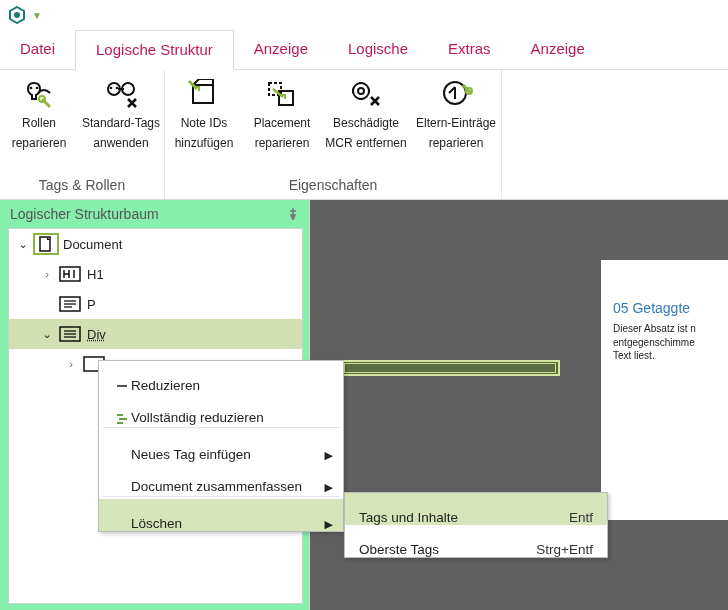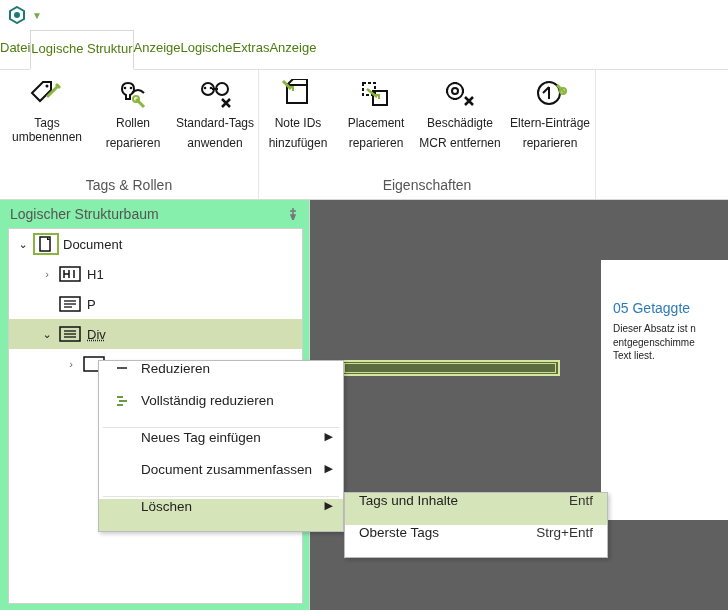--- a/index.html
+++ b/index.html
@@ -3,21 +3,21 @@
 <meta charset="utf-8">
 <style>
 * { margin: 0; padding: 0; box-sizing: border-box; font-family: "Segoe UI", Arial, sans-serif; }
 body { width: 728px; height: 610px; background: #fff; font-size: 13px; color: #222; overflow: hidden; }
 
 .titlebar { height: 30px; display: flex; align-items: center; padding: 0 8px; gap: 6px; }
 .titlebar .logo { width: 18px; height: 18px; }
 .titlebar .dd { color: #7aa851; font-size: 10px; }
 
 .menubar { height: 40px; display: flex; align-items: stretch; border-bottom: 1px solid #e0e0e0; }
-.menubar .mi { padding: 10px 0; font-size: 13px; color: #4d7c0f; cursor: pointer; }
+.menubar .mi { padding: 10px 20px; font-size: 15px; color: #be185d; cursor: pointer; }
 .menubar .mi.active { border: 1px solid #d8d8d8; border-bottom: 2px solid #fff; background: #fff; margin-bottom: -1px; }
 
 .ribbon { height: 130px; border-bottom: 1px solid #d8d8d8; display: flex; }
 .rgroup { border-right: 1px solid #e6e6e6; display: flex; flex-direction: column; }
 .rgroup .btns { display: flex; flex: 1; }
 .rbtn { width: 78px; display: flex; flex-direction: column; align-items: center; justify-content: flex-start; padding: 8px 2px 0; cursor: pointer; text-align: center; font-size: 12px; line-height: 1.2; gap: 6px; }
 .rbtn .ico { width: 38px; height: 32px; display: flex; align-items: center; justify-content: center; }
 .rgroup .glabel { text-align: center; font-size: 14px; color: #555; padding: 4px 0 6px; }
 
 .workspace { display: flex; height: calc(610px - 30px - 40px - 130px); }
@@ -28,21 +28,21 @@
 .tree { font-size: 13px; }
 .trow { display: flex; align-items: center; height: 30px; gap: 4px; }
 .chev { width: 12px; text-align: center; color: #666; font-size: 11px; cursor: pointer; }
 .chev.open { color: #222; }
 .nic { width: 26px; height: 22px; display: flex; align-items: center; justify-content: center; }
 .trow.doc .nic { border: 2px solid #8ab53f; }
 .trow.sel { background: #d1dfb2; }
 .trow.sel .nlbl { text-decoration: underline dotted; }
 
 .ctxmenu { position: absolute; background: #fff; border: 1px solid #bcbcbc; box-shadow: 2px 2px 4px rgba(0,0,0,0.2); font-size: 13.5px; }
-.ctxmenu .citem { height: 32px; display: flex; align-items: flex-start; padding: 0 14px 0 14px; gap: 10px; cursor: pointer; position: relative; }
+.ctxmenu .citem { height: 32px; display: flex; align-items: flex-end; padding: 0 14px 0 14px; cursor: pointer; position: relative; }
 .ctxmenu .citem .cic { width: 18px; display: flex; justify-content: center; }
 .ctxmenu .sep { height: 1px; background: #e3e3e3; margin: 2px 4px; }
 .ctxmenu .citem .arr { position: absolute; right: 10px; font-size: 11px; }
 .ctxmenu .citem.hl { background: #d6e4b9; }
 .submenu .citem { justify-content: space-between; padding: 0 14px; }
 .submenu .citem .sc { color: #333; }
 
 .docarea { flex: 1; background: #606060; position: relative; }
 .page { position: absolute; right: 0; top: 60px; width: 127px; height: 260px; background: #fff; padding: 40px 0 0 12px; }
 .page h5 { color: #2f7ab8; font-weight: normal; font-size: 14px; margin-bottom: 6px; }
@@ -70,31 +70,20 @@
   <div class="mi active">Logische Struktur</div>
   <div class="mi">Anzeige</div>
   <div class="mi">Logische</div>
   <div class="mi">Extras</div>
   <div class="mi">Anzeige</div>
 </div>
 
 <div class="ribbon">
   <div class="rgroup">
     <div class="btns">
-      <div class="rbtn" style="width:94px">
-        <span class="ico">
-            <svg width="36" height="30" viewBox="0 0 36 30">
-              <path d="M3 14 L14 3 L22 3 L22 11 L11 22 Z" fill="none" stroke="#111" stroke-width="2"></path>
-              <circle cx="18" cy="7" r="1.5" fill="#111"></circle>
-              <path d="M18 18 L30 6" stroke="#8ab53f" stroke-width="3"></path>
-              <path d="M28 4 L32 8 L30 10 L26 6 Z" fill="#8ab53f"></path>
-            </svg>
-          </span>
-        <span>Tags umbenennen</span>
-      </div>
       <div class="rbtn">
         <span class="ico">
             <svg width="34" height="30" viewBox="0 0 34 30">
               <path d="M6 10 Q6 4 12 4 Q18 4 18 10 Q18 14 14 16 L14 20 L10 20 L10 16 Q6 14 6 10" fill="none" stroke="#111" stroke-width="2"></path>
               <circle cx="9" cy="9" r="1.3" fill="#111"></circle>
               <circle cx="15" cy="9" r="1.3" fill="#111"></circle>
               <path d="M16 14 Q22 8 28 14" fill="none" stroke="#111" stroke-width="2"></path>
               <path d="M20 20 L28 28" stroke="#8ab53f" stroke-width="3"></path>
               <circle cx="20" cy="20" r="3" fill="none" stroke="#8ab53f" stroke-width="2"></circle>
             </svg>

